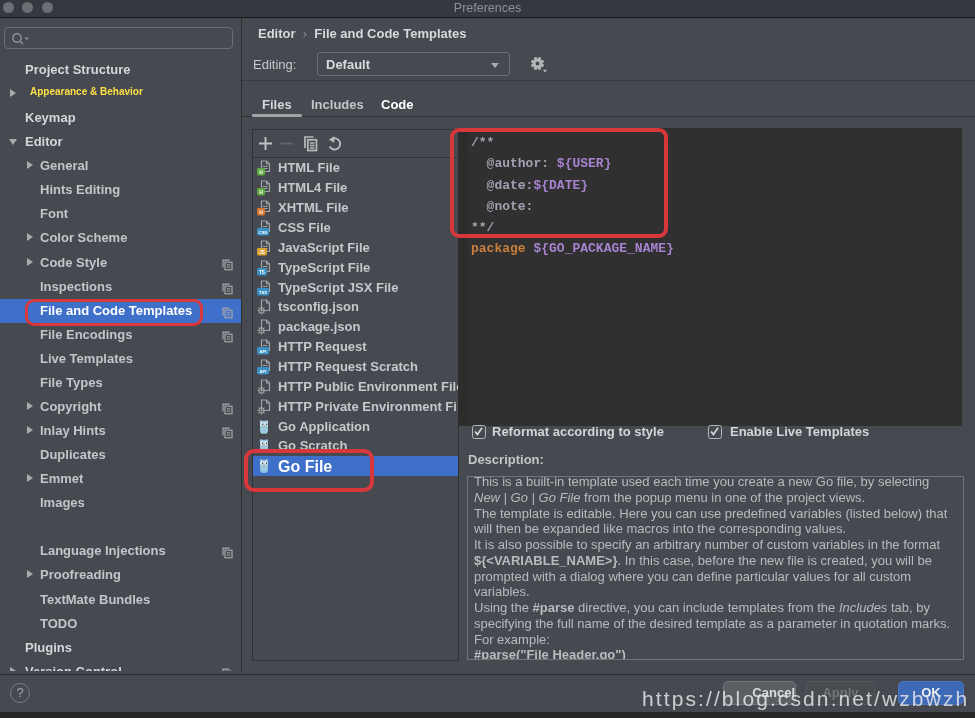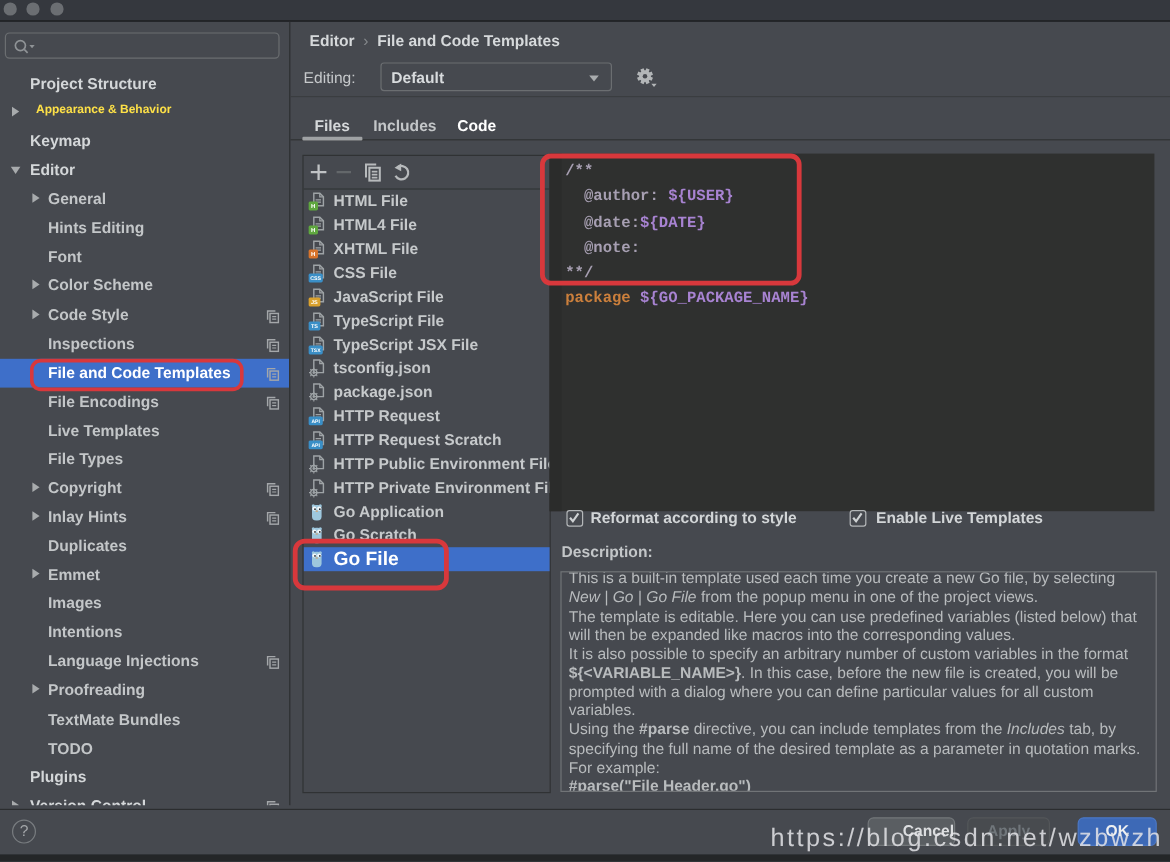--- a/index.html
+++ b/index.html
@@ -2,20 +2,21 @@
 <html><head><meta charset="utf-8"><style>
 *{margin:0;padding:0;box-sizing:border-box}
 body{width:975px;height:718px;overflow:hidden;position:relative;background:#46494f;font-family:"Liberation Sans",sans-serif;-webkit-font-smoothing:antialiased}
 .abs{position:absolute}
 </style></head><body>
 
 <div class="abs" style="left:0;top:0;width:975px;height:18px;background:#35383e;border-bottom:1.5px solid #17181a">
  <span class="abs" style="left:2.5px;top:1.5px;width:11px;height:11px;border-radius:50%;background:#6b6e72"></span>
  <span class="abs" style="left:22px;top:1.5px;width:11px;height:11px;border-radius:50%;background:#6b6e72"></span>
  <span class="abs" style="left:41.5px;top:1.5px;width:11px;height:11px;border-radius:50%;background:#6b6e72"></span>
+ <span class="abs" style="left:0;top:0.5px;width:975px;text-align:center;font-size:12.5px;color:#8d9196">Preferences</span>
 </div>
 
 <div class="abs" style="left:0;top:18px;width:241px;height:653px;overflow:hidden">
  <div class="abs" style="left:4px;top:9px;width:229px;height:22px;border:1px solid #6b6e71;border-radius:4px">
    <span class="abs" style="left:6px;top:4px"><svg width="20" height="14" viewBox="0 0 20 14">
           <circle cx="6" cy="6" r="4.2" fill="none" stroke="#8f9396" stroke-width="1.4"></circle>
           <path d="M9.2 9.2 L12 12" stroke="#8f9396" stroke-width="1.4"></path>
           <path d="M13.5 5.5 h4.4 l-2.2 2.8 z" fill="#8f9396"></path>
         </svg></span>
  </div>
@@ -108,23 +109,20 @@
 <div style="position:absolute;left:0;top:443px;width:241px;height:24px;">
 <span style="position:absolute;left:40px;top:4px;font-size:13px;font-weight:bold;color:#c3c6c8;white-space:nowrap">Duplicates</span>
 </div>
 <div style="position:absolute;left:0;top:467px;width:241px;height:24px;">
 <span style="position:absolute;left:27px;top:7px;width:0;height:0;border-left:6px solid #a8abad;border-top:4.5px solid transparent;border-bottom:4.5px solid transparent"></span>
 <span style="position:absolute;left:40px;top:4px;font-size:13px;font-weight:bold;color:#c3c6c8;white-space:nowrap">Emmet</span>
 </div>
 <div style="position:absolute;left:0;top:491px;width:241px;height:24px;">
 <span style="position:absolute;left:40px;top:4px;font-size:13px;font-weight:bold;color:#c3c6c8;white-space:nowrap">Images</span>
 </div>
-<div style="position:absolute;left:0;top:515px;width:241px;height:24px;">
-<span style="position:absolute;left:40px;top:4px;font-size:13px;font-weight:bold;color:#c3c6c8;white-space:nowrap">Intentions</span>
-</div>
 <div style="position:absolute;left:0;top:539px;width:241px;height:24px;">
 <span style="position:absolute;left:40px;top:4px;font-size:13px;font-weight:bold;color:#c3c6c8;white-space:nowrap">Language Injections</span>
 <span style="position:absolute;left:221px;top:6px"><svg width="12" height="12" viewBox="0 0 12 12">
             <path d="M2 8.5 V1.2 H8.5" fill="none" stroke="#a4a7aa" stroke-width="1.2"></path>
             <rect x="4" y="3.2" width="7" height="7.6" fill="none" stroke="#a4a7aa" stroke-width="1.2"></rect>
             <path d="M5.8 5.8 h3.4 M5.8 8 h3.4" stroke="#a4a7aa" stroke-width="1"></path>
           </svg></span>
 </div>
 <div style="position:absolute;left:0;top:563px;width:241px;height:24px;">
 <span style="position:absolute;left:27px;top:7px;width:0;height:0;border-left:6px solid #a8abad;border-top:4.5px solid transparent;border-bottom:4.5px solid transparent"></span>

